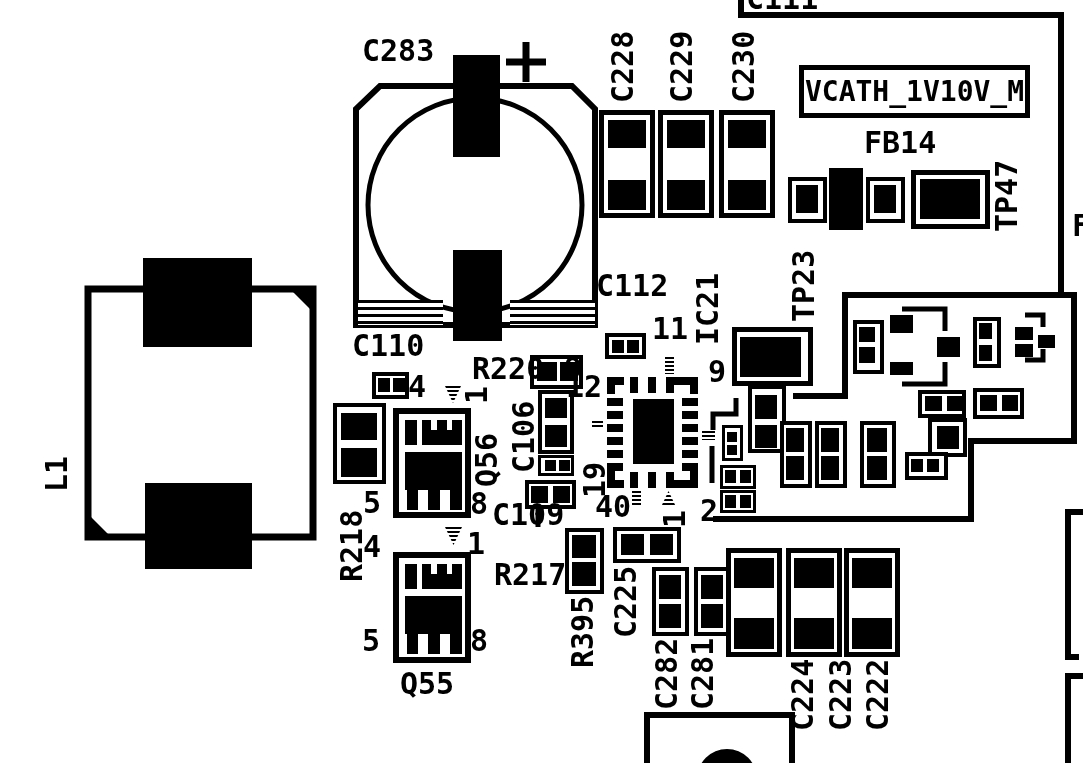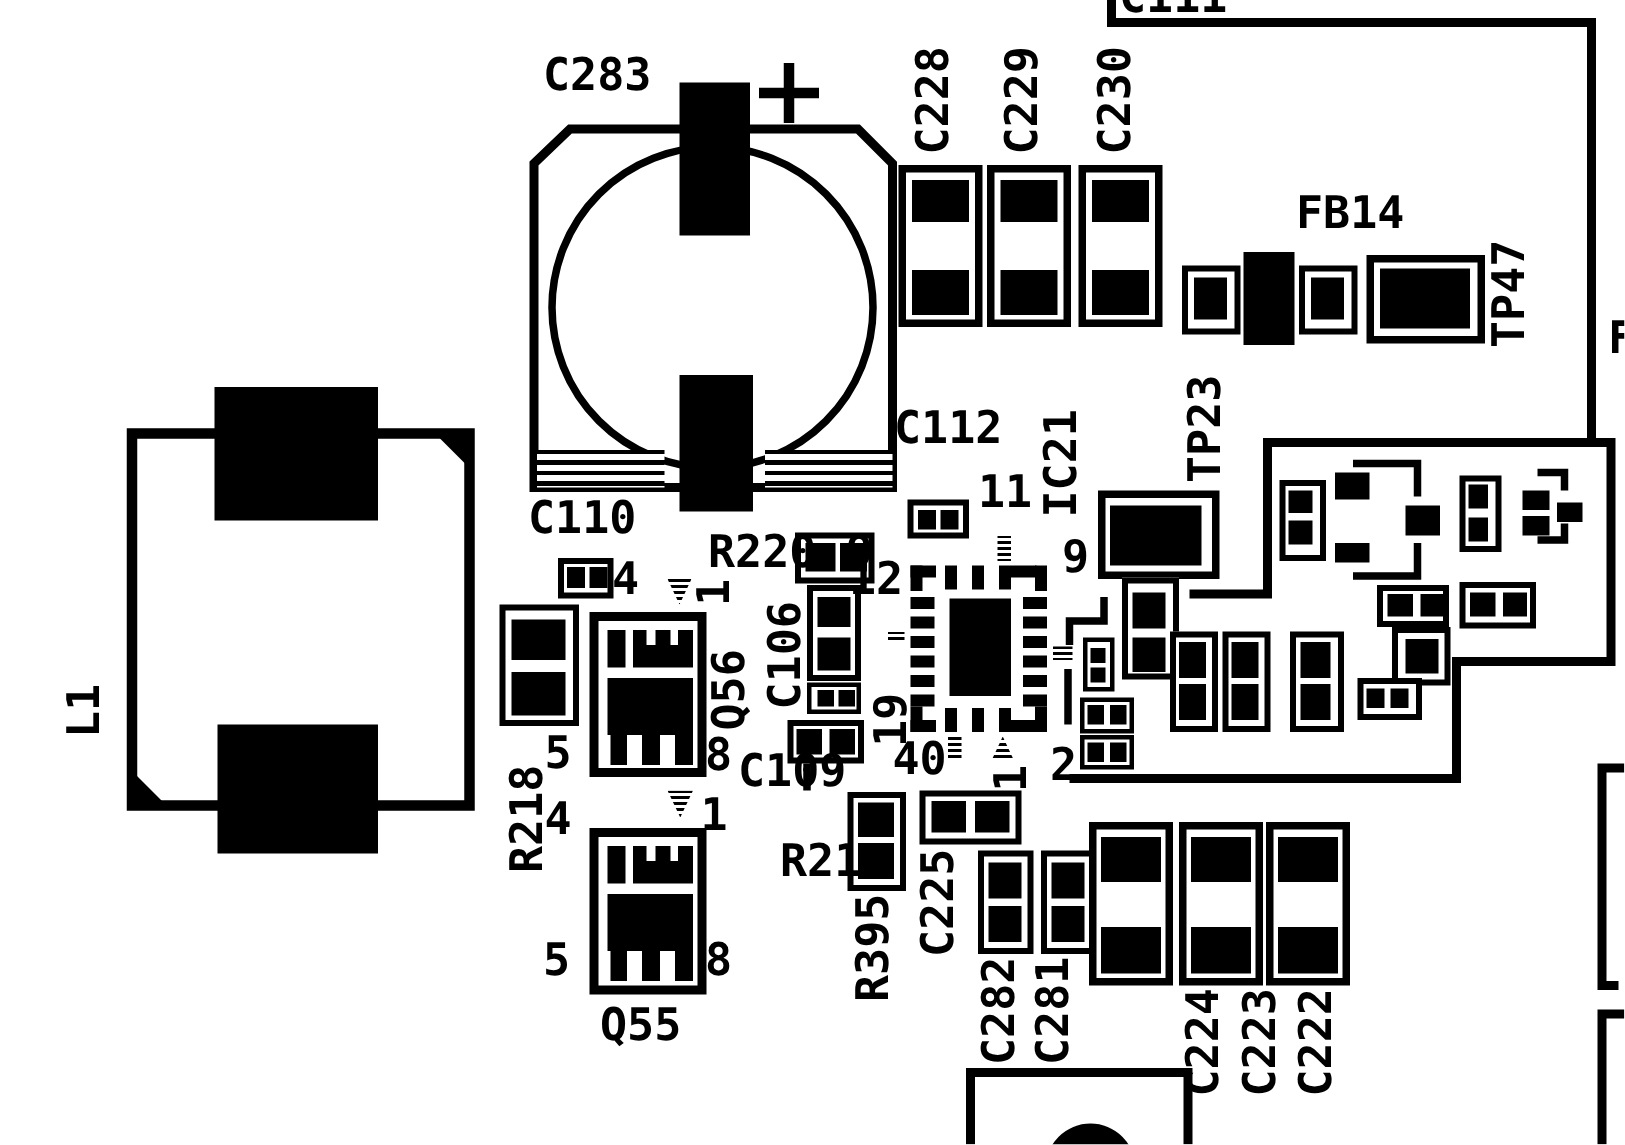--- a/index.html
+++ b/index.html
@@ -63,20 +63,23 @@
   </div>
   <div class="box b5" style="left:658px;top:110px;width:56px;height:108px">
     <div class="pad" style="left:4px;top:5px;width:38px;height:28px"></div>
     <div class="pad" style="left:4px;top:65px;width:38px;height:30px"></div>
   </div>
   <div class="box b5" style="left:719px;top:110px;width:56px;height:108px">
     <div class="pad" style="left:4px;top:5px;width:38px;height:28px"></div>
     <div class="pad" style="left:4px;top:65px;width:38px;height:30px"></div>
   </div>
 
+  <div class="netbox" style="left:799px;top:65px;width:231px;height:53px">
+    <span>VCATH_1V10V_M</span>
+  </div>
 
   <div class="box" style="left:788px;top:177px;width:39px;height:46px">
     <div class="pad" style="left:4px;top:4px;width:22px;height:28px"></div>
   </div>
   <div class="pad" style="left:829px;top:168px;width:34px;height:62px"></div>
   <div class="box" style="left:866px;top:177px;width:39px;height:46px">
     <div class="pad" style="left:4px;top:4px;width:22px;height:28px"></div>
   </div>
   <div class="box b5" style="left:911px;top:170px;width:79px;height:59px">
     <div class="pad" style="left:4px;top:4px;width:60px;height:40px"></div>
@@ -275,21 +278,21 @@
   <span class="lbl" style="left:352px;top:331px">C110</span>
   <span class="lbl" style="left:408px;top:372px">4</span>
   <span class="lbl" style="left:363px;top:488px">5</span>
   <span class="lbl" style="left:470px;top:489px">8</span>
   <span class="lbl" style="left:363px;top:532px">4</span>
   <span class="lbl" style="left:467px;top:529px">1</span>
   <span class="lbl" style="left:362px;top:626px">5</span>
   <span class="lbl" style="left:470px;top:626px">8</span>
   <span class="lbl" style="left:400px;top:669px">Q55</span>
   <span class="lbl" style="left:492px;top:500px">C109</span>
-  <span class="lbl" style="left:520px;top:560px">R217</span>
+  <span class="lbl" style="left:494px;top:560px">R217</span>
   <span class="lbl" style="left:1072px;top:211px">F</span>
 
   <span class="vlbl" style="left:608px;top:103px">C228</span>
   <span class="vlbl" style="left:667px;top:103px">C229</span>
   <span class="vlbl" style="left:729px;top:103px">C230</span>
   <span class="vlbl" style="left:992px;top:232px">TP47</span>
   <span class="vlbl" style="left:789px;top:322px">TP23</span>
   <span class="vlbl" style="left:693px;top:345px">IC21</span>
   <span class="vlbl" style="left:42px;top:492px">L1</span>
   <span class="vlbl" style="left:472px;top:487px">Q56</span>

